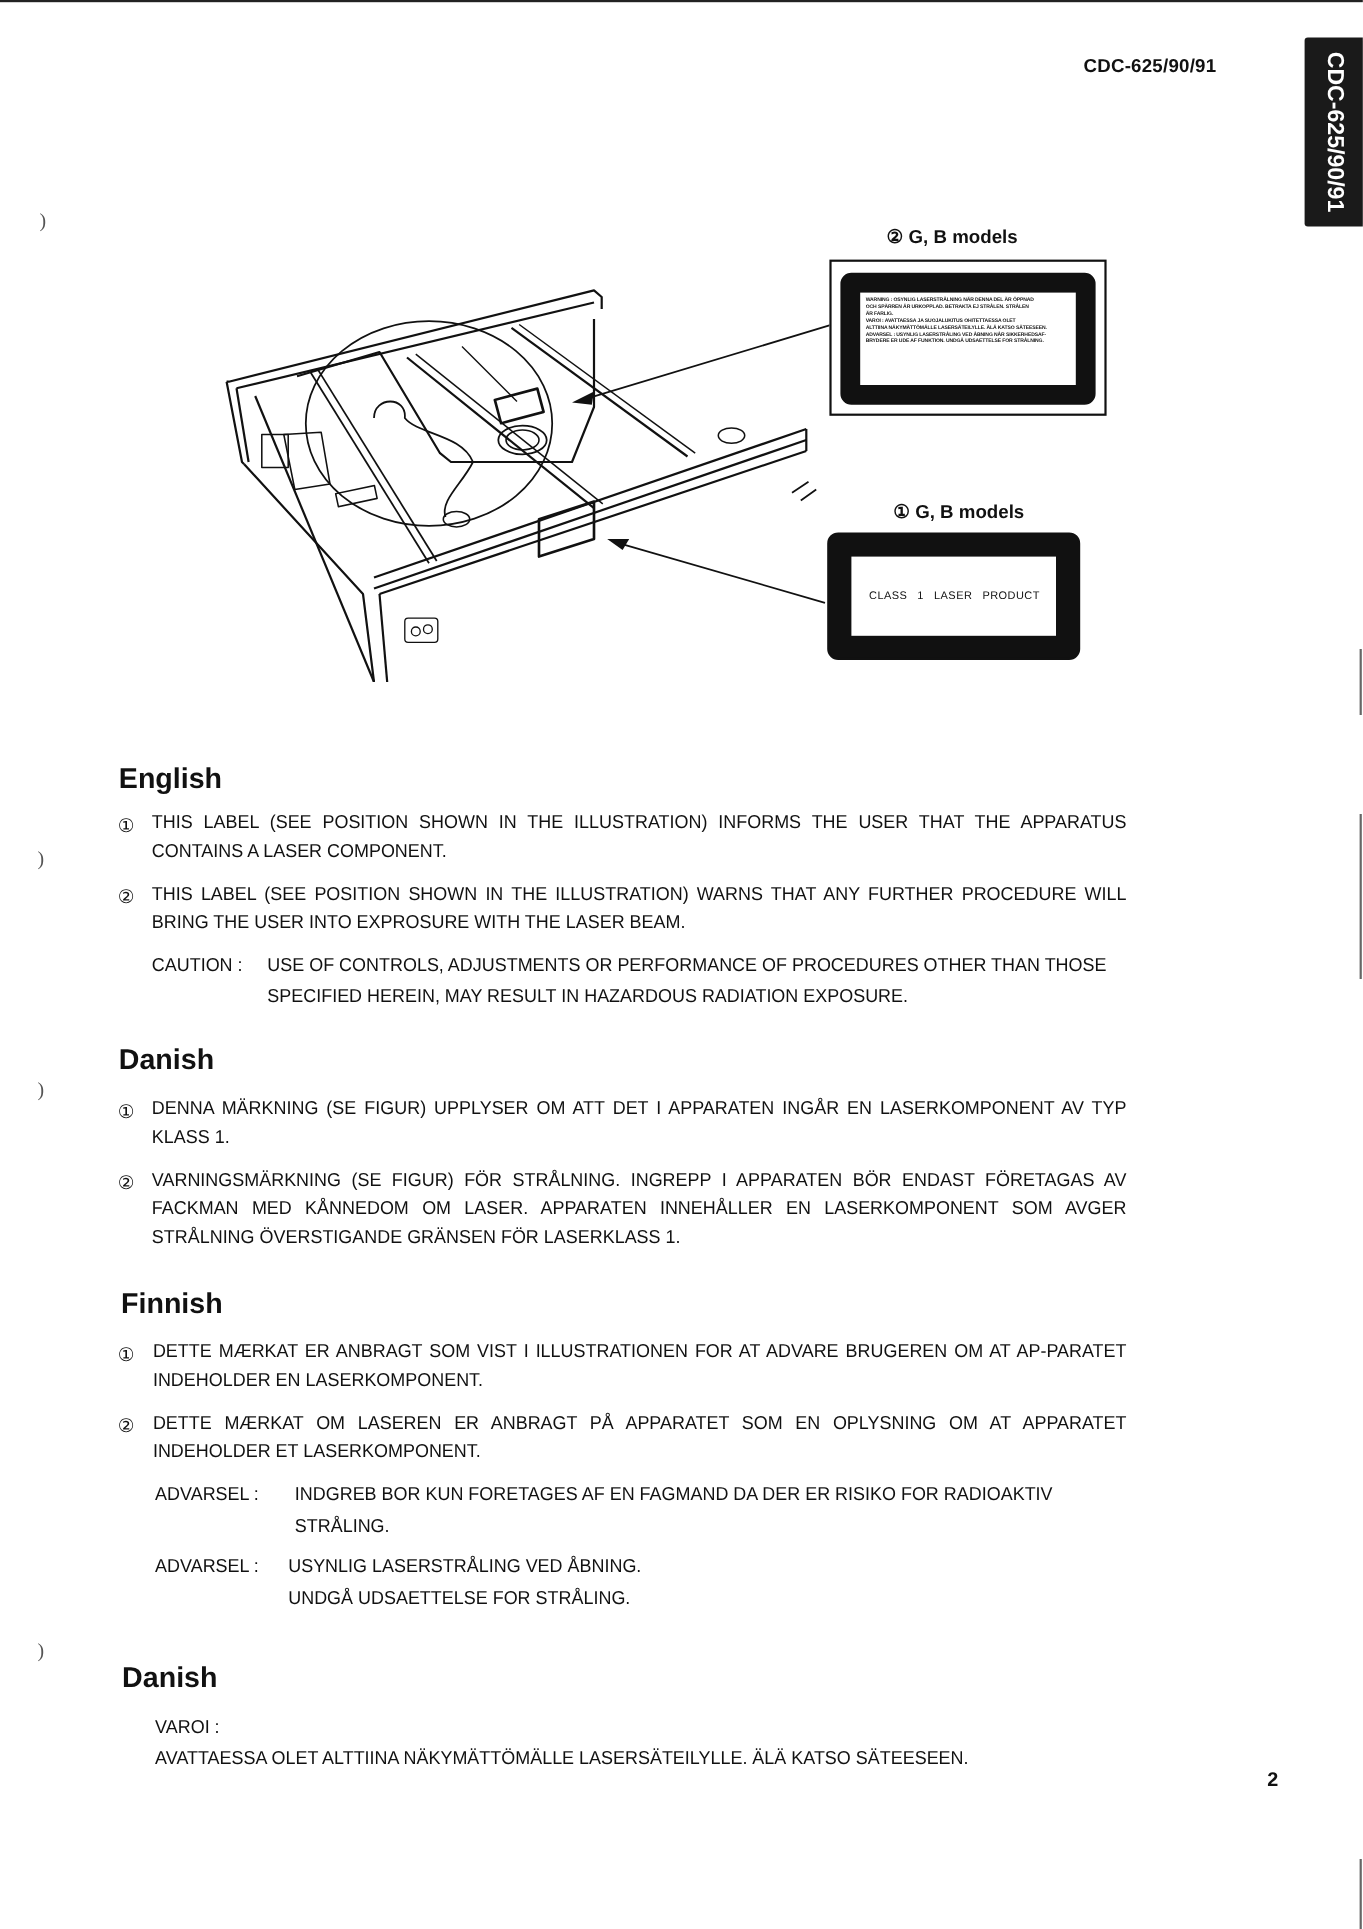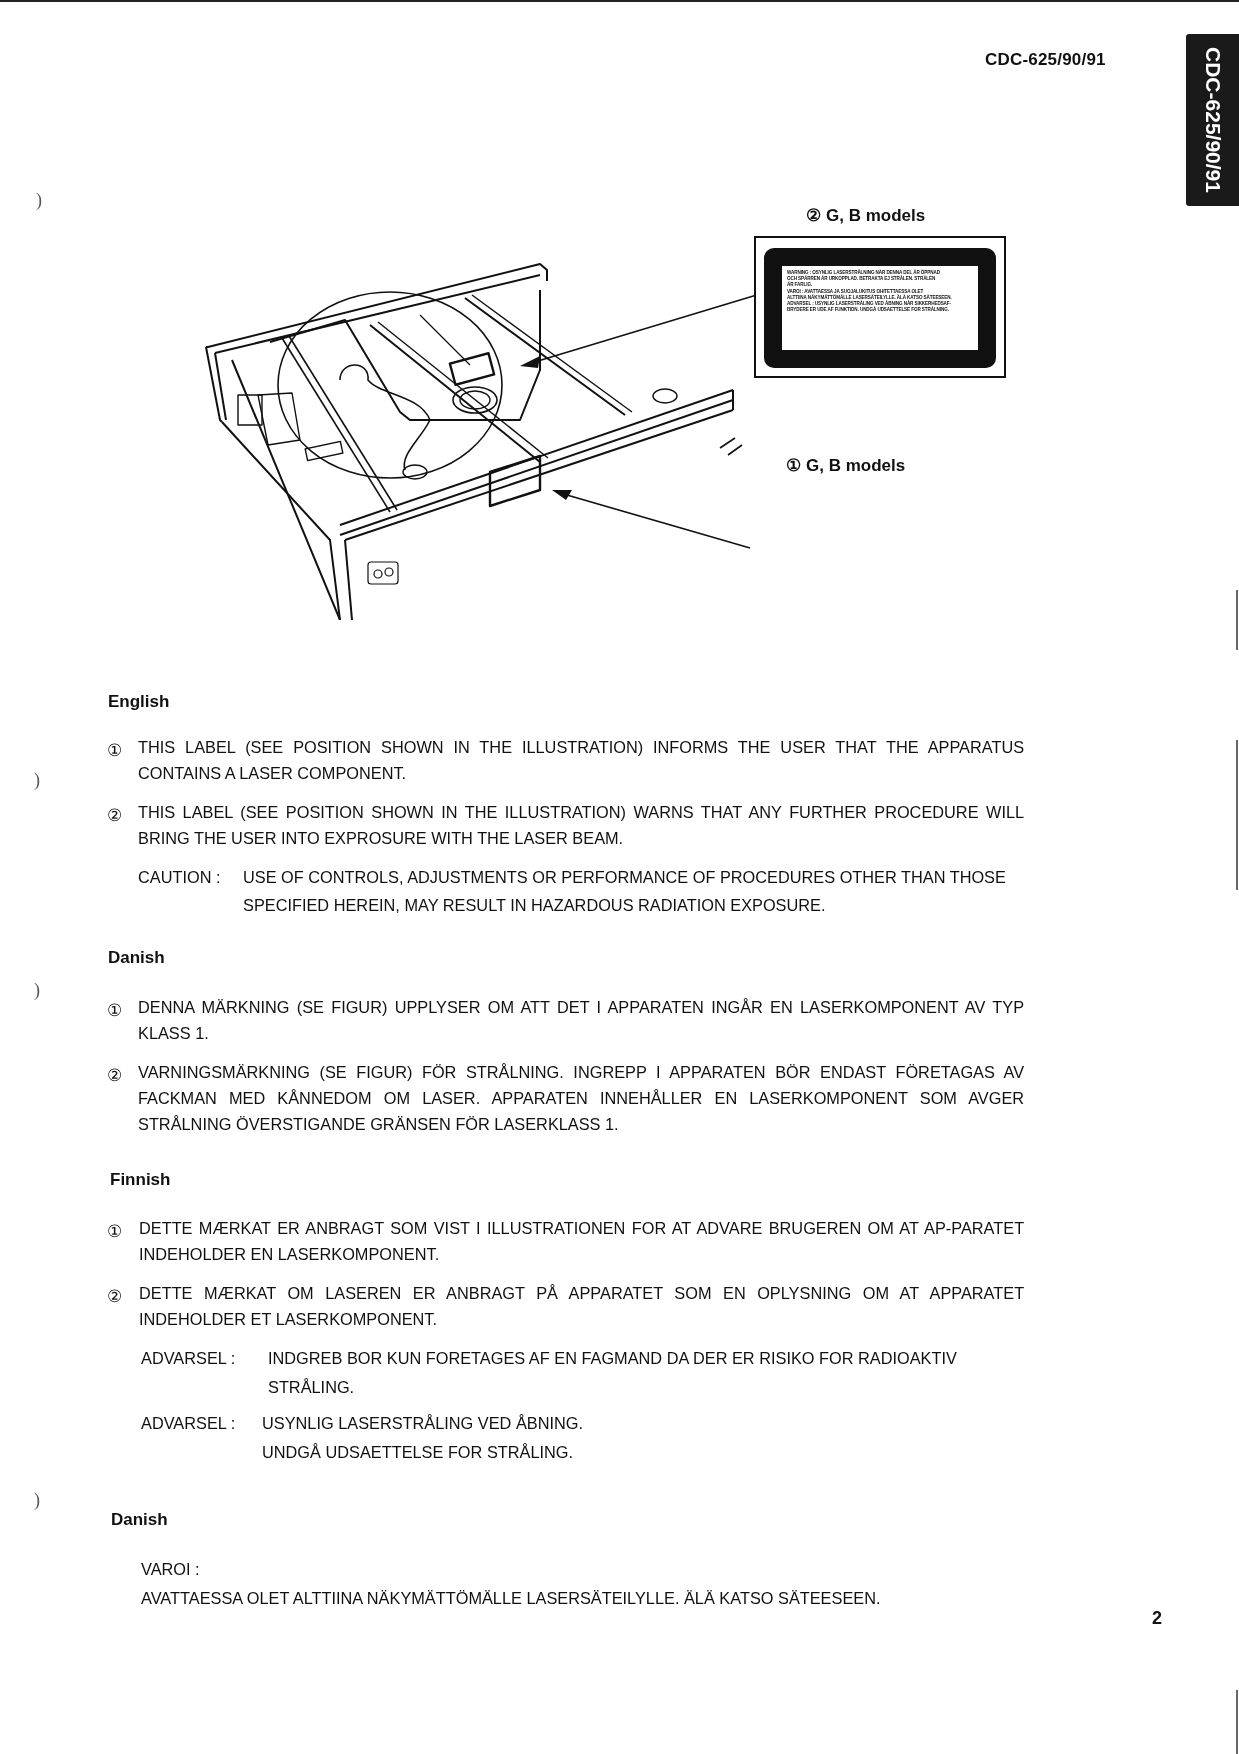--- a/index.html
+++ b/index.html
@@ -15,21 +15,21 @@
 
   .illus { position:absolute; left:0; top:0; width:1239px; height:620px; }
   .label-caption { position:absolute; font-weight:bold; font-size:17px; }
   .label-box { position:absolute; border:2px solid #111; background:#fff; }
   .label-inner { position:absolute; border:2px solid #111; border-radius:10px; background:#111; }
   .label-white { position:absolute; background:#fff; }
   .tiny { font-size:4.6px; line-height:6.2px; font-weight:bold; padding:4px 5px; color:#111; letter-spacing:-0.1px; }
   .class1 { position:absolute; left:0; right:0; top:50%; transform:translateY(-50%); text-align:left; padding-left:16px;
             font-size:10px; letter-spacing:0.4px; word-spacing:6px; }
 
-  .sec-title { position:absolute; font-weight:bold; font-size:17px; }
+  .sec-title { position:absolute; font-weight:bold; font-size:26px; }
   .para { position:absolute; font-size:17px; line-height:26px; font-family:"Liberation Sans", sans-serif;
           transform:scaleX(0.96); transform-origin:left top; text-align:justify; }
   .num { position:absolute; font-size:17px; }
   .caution-label { position:absolute; font-size:17px; line-height:26px; transform:scaleX(0.96); transform-origin:left top; }
   .page-num { position:absolute; left:1152px; top:1608px; font-weight:bold; font-size:18px; }
 </style>
 </head>
 <body>
 
 <div class="topline"></div>
@@ -114,21 +114,26 @@
           <div>VAROI    : AVATTAESSA JA SUOJALUKITUS OHITETTAESSA OLET</div>
           <div>ALTTIINA NÄKYMÄTTÖMÄLLE LASERSÄTEILYLLE. ÄLÄ KATSO SÄTEESEEN.</div>
           <div>ADVARSEL : USYNLIG LASERSTRÅLING VED ÅBNING NÅR SIKKERHEDSAF-</div>
           <div>BRYDERE ER UDE AF FUNKTION. UNDGÅ UDSAETTELSE FOR STRÅLNING.</div>
         </div>
       </div>
     </div>
   </div>
 
   
-  <div class="label-caption" style="left:786px;top:455px">① G, B models</div>
+  <div class="label-caption" style="left:812px;top:455px">① G, B models</div>
+  <div class="label-inner" style="left:752px;top:484px;width:226px;height:112px;background:#111">
+    <div class="label-white" style="left:20px;top:20px;right:20px;bottom:20px">
+      <div class="class1">CLASS 1 LASER PRODUCT</div>
+    </div>
+  </div>
 </div>
 
 <div class="sec-title" style="left:108px;top:692px">English</div>
 <div class="num" style="left:107px;top:740px">①</div>
 <div class="para" style="left:138px;top:735px;width:923px">THIS LABEL (SEE POSITION SHOWN IN THE ILLUSTRATION) INFORMS THE USER THAT THE APPARATUS CONTAINS A LASER COMPONENT.</div>
 <div class="num" style="left:107px;top:805px">②</div>
 <div class="para" style="left:138px;top:800px;width:923px">THIS LABEL (SEE POSITION SHOWN IN THE ILLUSTRATION) WARNS THAT ANY FURTHER PROCEDURE WILL BRING THE USER INTO EXPROSURE WITH THE LASER BEAM.</div>
 <div class="caution-label" style="left:138px;top:865px">CAUTION :</div>
 <div class="caution-label" style="left:243px;top:865px">USE OF CONTROLS, ADJUSTMENTS OR PERFORMANCE OF PROCEDURES OTHER THAN THOSE</div>
 <div class="caution-label" style="left:243px;top:893px">SPECIFIED HEREIN, MAY RESULT IN HAZARDOUS RADIATION EXPOSURE.</div>

